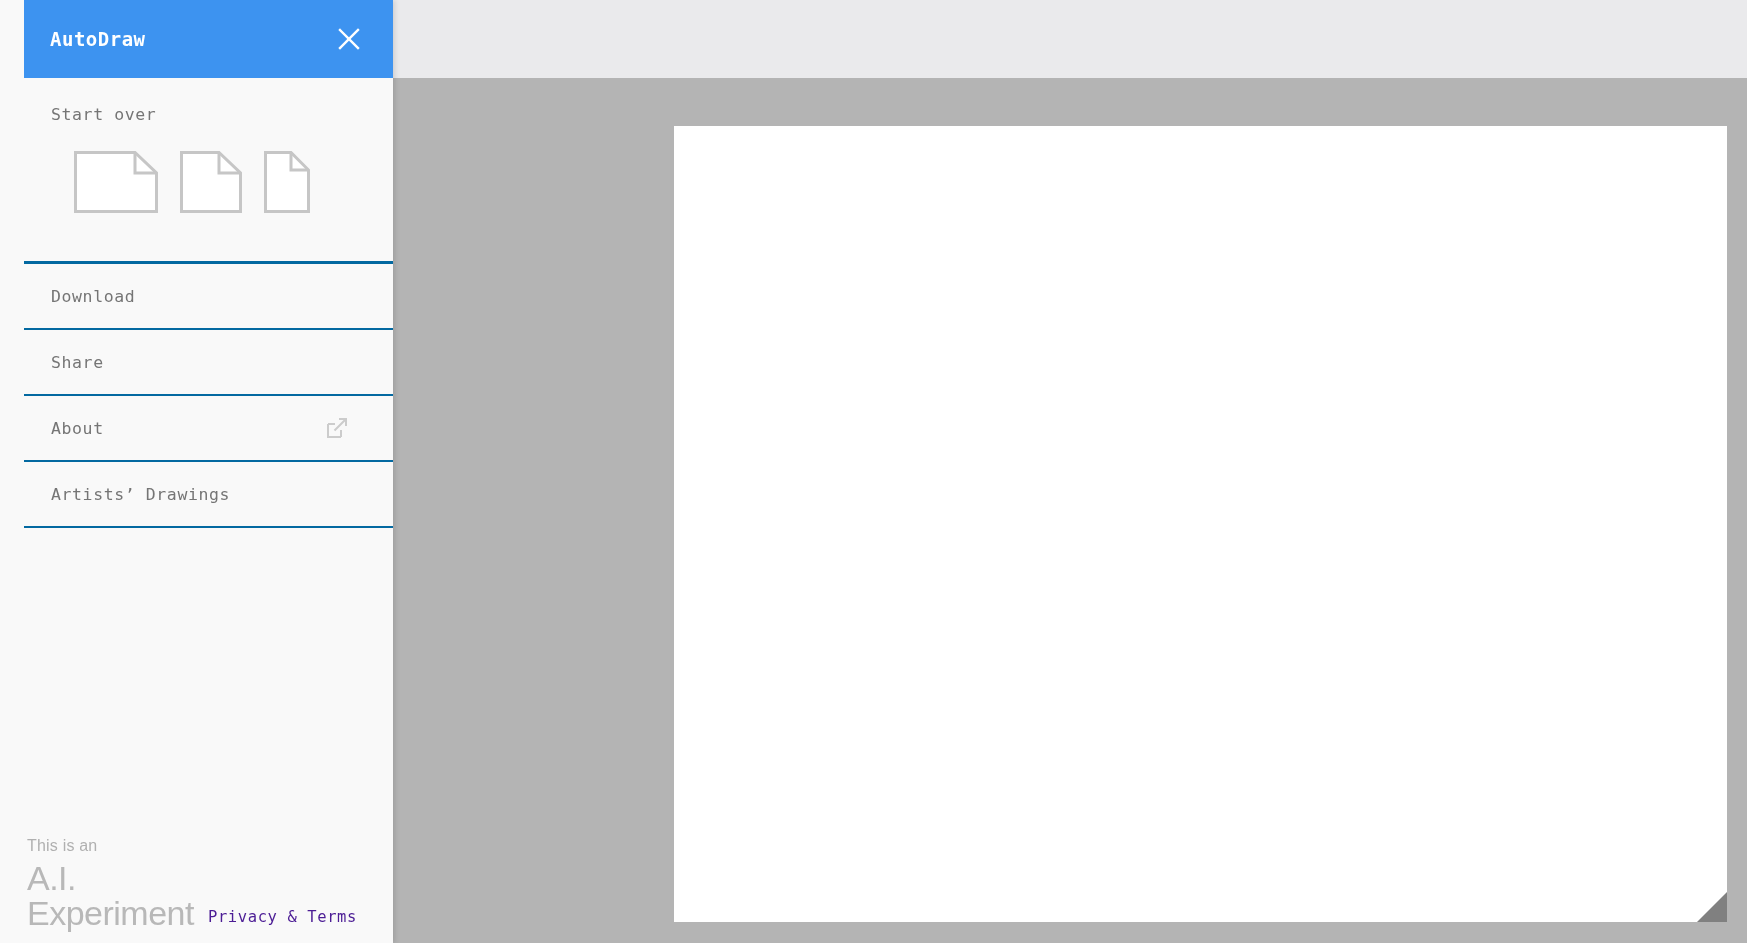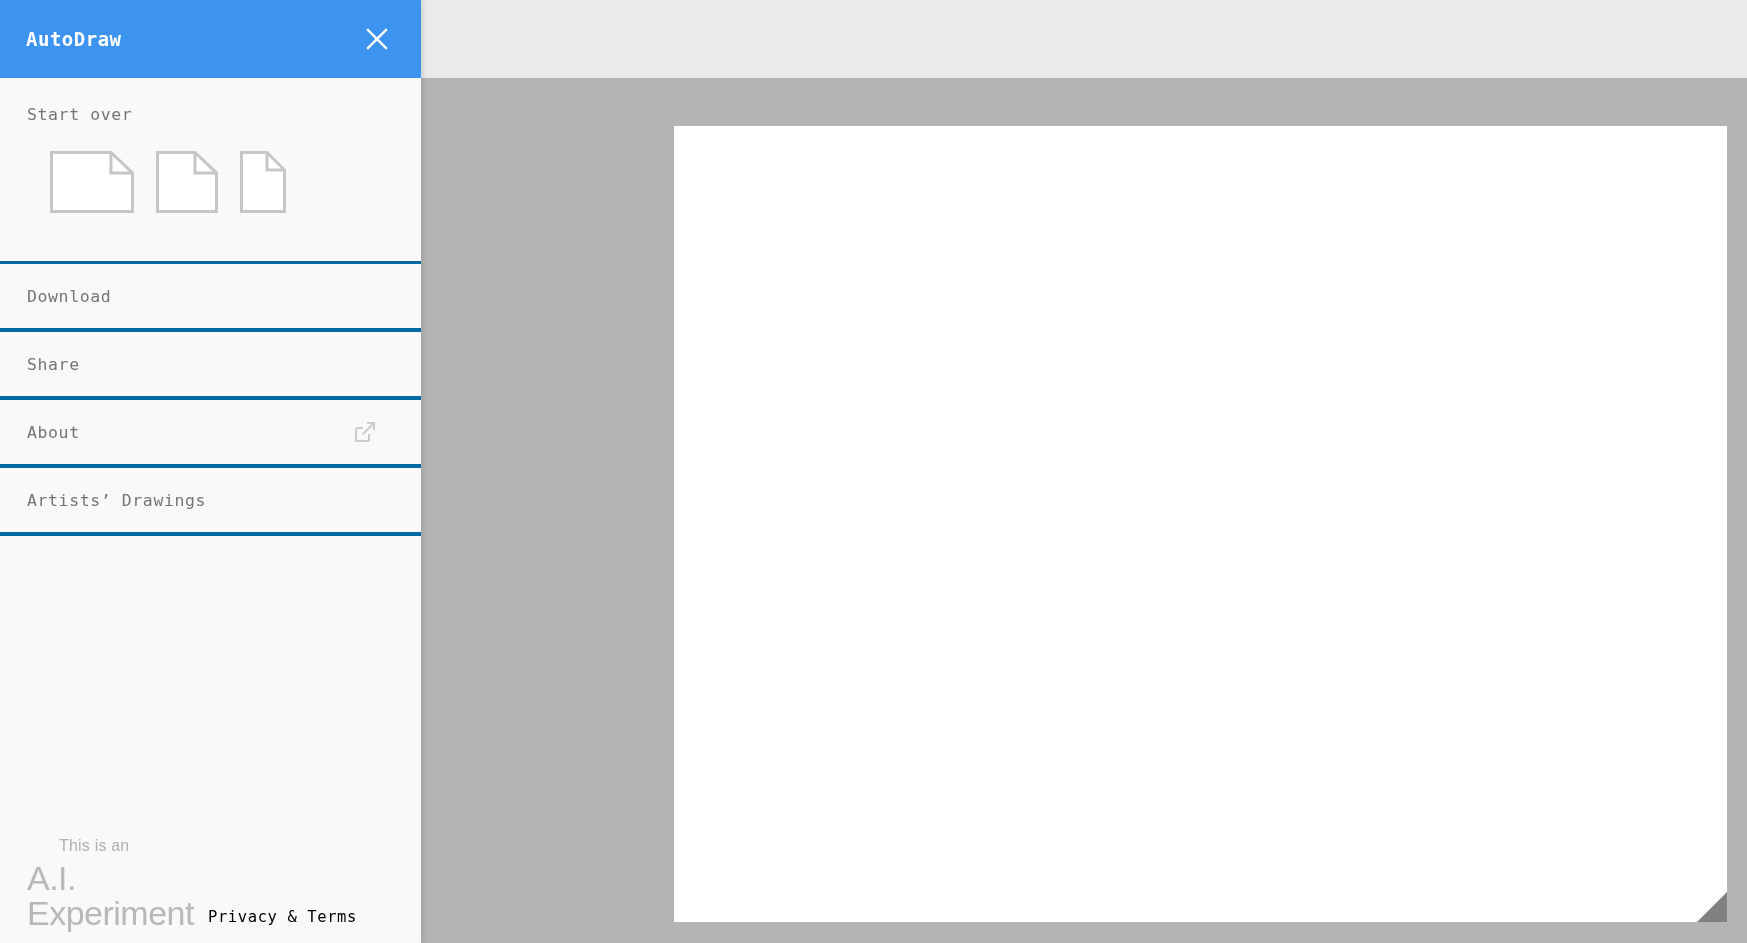--- a/index.html
+++ b/index.html
@@ -71,25 +71,26 @@
     height: 0;
     border-left: 30px solid transparent;
     border-bottom: 30px solid #808080;
   }
 
   
   .sidebar {
     position: absolute;
     left: 0;
     top: 0;
-    width: 421px;
+    width: 369px;
     height: 943px;
     background: #f9f9f9;
     box-shadow: 2px 0 5px rgba(0,0,0,0.12);
     z-index: 5;
+    padding-left: 24px;
   }
 
   .sidebar-header {
     position: relative;
     height: 78px;
     background: #3d93f0;
   }
   .sidebar-title {
     position: absolute;
     left: 26px;
@@ -135,21 +136,21 @@
   }
   .format-icon {
     cursor: pointer;
     display: block;
   }
 
   
   .menu-item {
     position: relative;
     height: 64px;
-    border-bottom: 4px solid #0369a1;
+    border-bottom: 2px solid #0369a1;
     cursor: pointer;
     display: flex;
     align-items: center;
   }
   .menu-label {
     margin-left: 27px;
     font-size: 16.5px;
     color: #757575;
     letter-spacing: 0.6px;
   }
@@ -178,35 +179,34 @@
     font-family: "Liberation Sans", sans-serif;
     color: #b8b8b8;
     line-height: 1;
   }
   .ai-line-small {
     font-size: 16px;
     color: #b0b0b0;
     display: block;
     margin-bottom: 7px;
     letter-spacing: 0.2px;
-    margin-left: 32px;
   }
   .ai-line-big {
     font-size: 34px;
     display: block;
     letter-spacing: -0.5px;
     color: #b8b8b8;
     margin-bottom: 1px;
   }
   .privacy-terms {
     position: absolute;
     left: 208px;
     bottom: 17px;
     font-size: 15.5px;
-    color: #000000;
+    color: #4c1d95;
     letter-spacing: 0.6px;
     cursor: pointer;
     font-family: "DejaVu Sans Mono", monospace;
   }
 </style>
 </head>
 <body>
 
 <div id="app">
 

